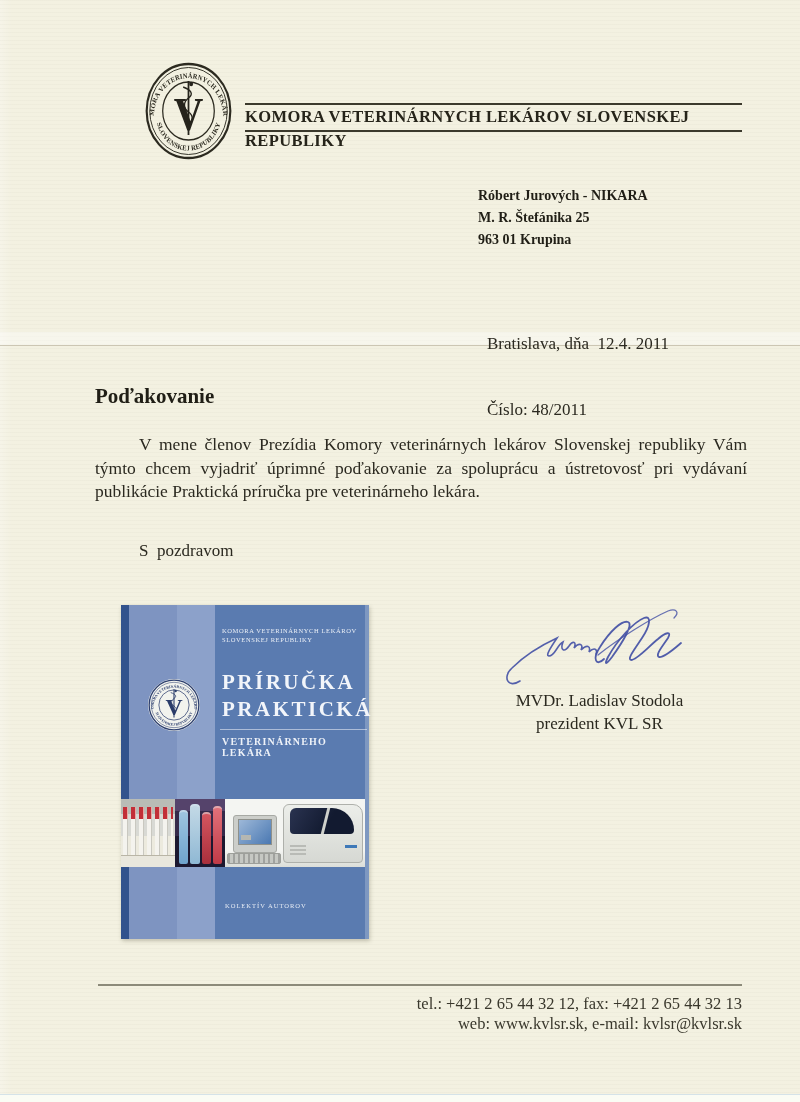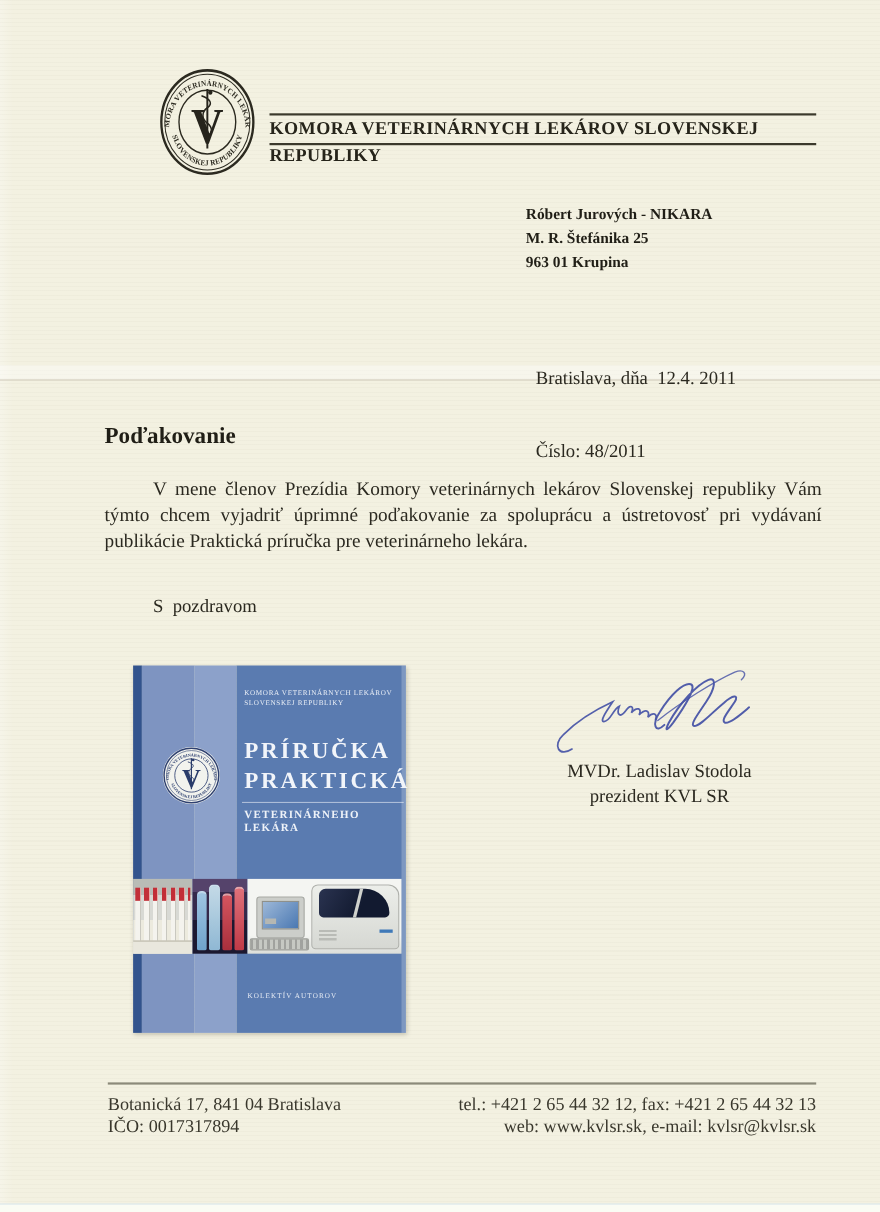--- a/index.html
+++ b/index.html
@@ -215,22 +215,18 @@
       <path stroke-width="1.8" opacity=".92" d="M 104,62 C 96,70 92,62 100,50 C 110,34 122,23 128,25 C 134,27 122,46 112,60 C 106,68 104,68 108,60 C 118,42 134,25 144,21 C 152,18 150,29 142,41 C 134,53 127,62 131,63 C 137,63 148,50 158,42 C 166,35 172,34 168,41 C 162,50 155,58 159,60 C 164,61 174,52 181,46"></path>
       <path stroke-width="1.3" opacity=".8" d="M 98,58 C 118,42 150,22 168,14 C 176,11 180,15 174,21"></path>
     </g>
   </svg>
   <div class="abs signatory">
     <div>MVDr. Ladislav Stodola</div>
     <div>prezident KVL SR</div>
   </div>
 
   <div class="abs ftr-rule"></div>
-  <div class="abs ftr-left">
-    <div>Botanická 17, 841 04 Bratislava</div>
-    <div>IČO: 0017317894</div>
-  </div>
   <div class="abs ftr-right">
     <div>tel.: +421 2 65 44 32 12, fax: +421 2 65 44 32 13</div>
     <div>web: www.kvlsr.sk, e-mail: kvlsr@kvlsr.sk</div>
   </div>
 
 </div>
 
 </body></html>

